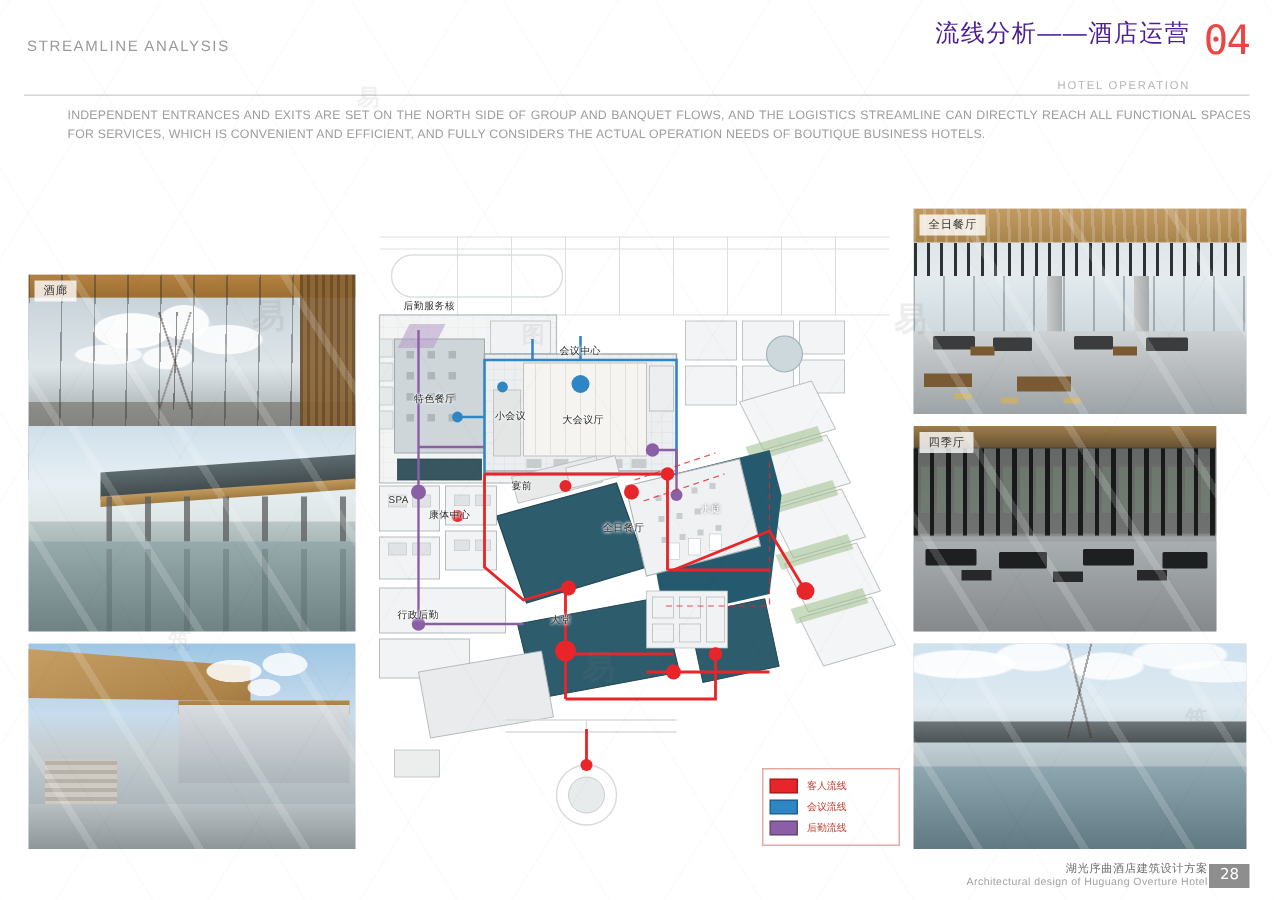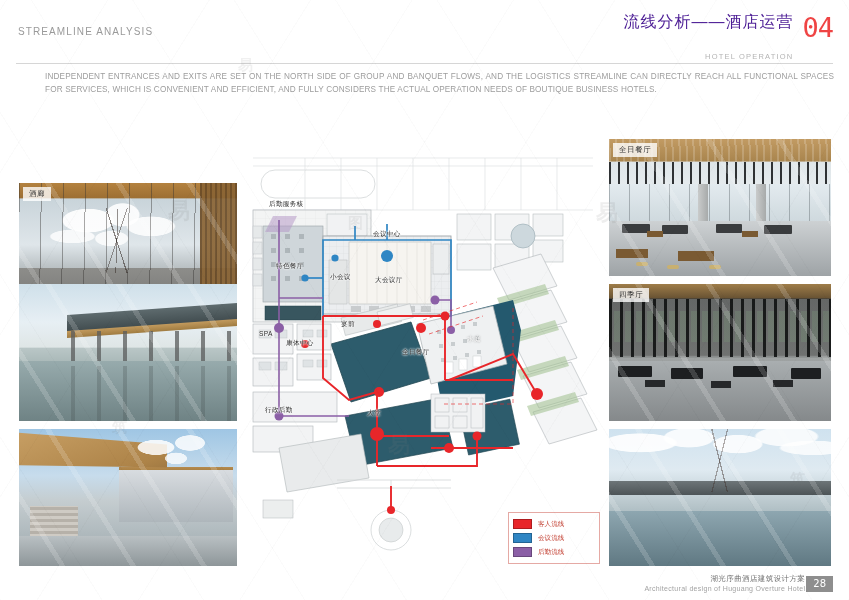--- a/index.html
+++ b/index.html
@@ -305,21 +305,21 @@
   #ph4 .floor {
     position: absolute; left: 0; bottom: 0; width: 100%; height: 40%;
     background: linear-gradient(180deg, #cdd1d3, #9ea3a6);
   }
   #ph4 .cush {
     position: absolute; height: 4px; width: 12px;
     background: #c8b071; border-radius: 3px;
   }
 
   
-  #ph5 { left: 609px; top: 284px; width: 222px; height: 137px; }
+  #ph5 { left: 609px; top: 284px; width: 202px; height: 137px; }
   #ph5 .bg {
     position: absolute; inset: 0;
     background: linear-gradient(180deg, #9f7d49 0%, #6a5434 10%, #3a3b3a 11%, #4b4c4a 52%, #9fa3a3 54%, #7d8283 100%);
   }
   #ph5 .slats {
     position: absolute; left: 0; top: 11%; width: 100%; height: 42%;
     background: repeating-linear-gradient(90deg, rgba(20,22,22,.9) 0 3px, rgba(180,185,185,.35) 3px 11px);
   }
   #ph5 .grn {
     position: absolute; left: 0; top: 20%; width: 100%; height: 22%;

